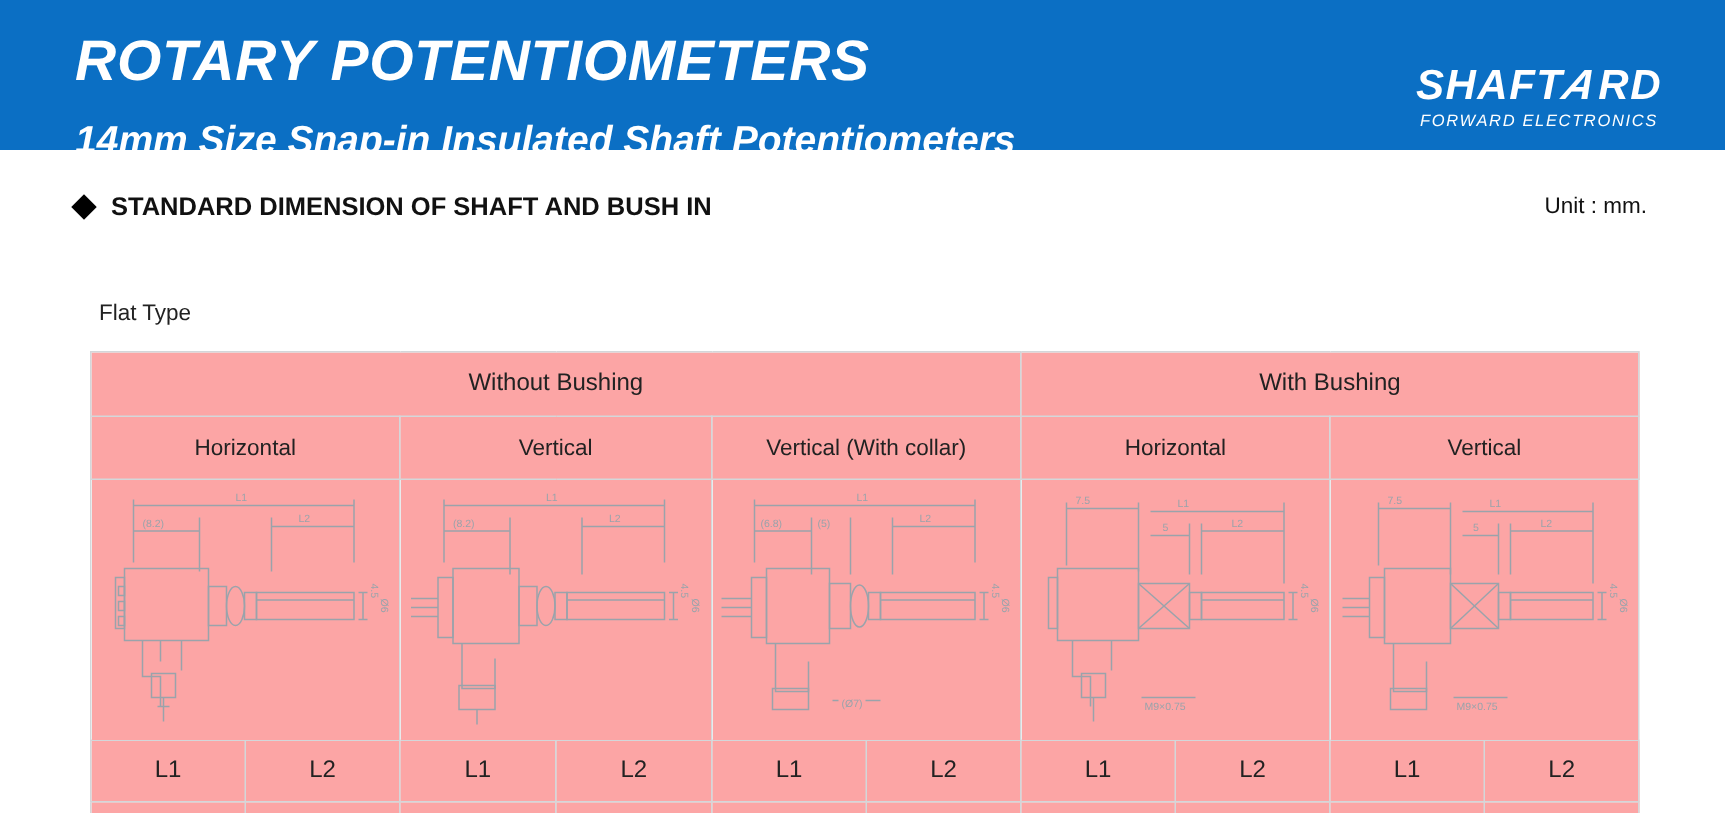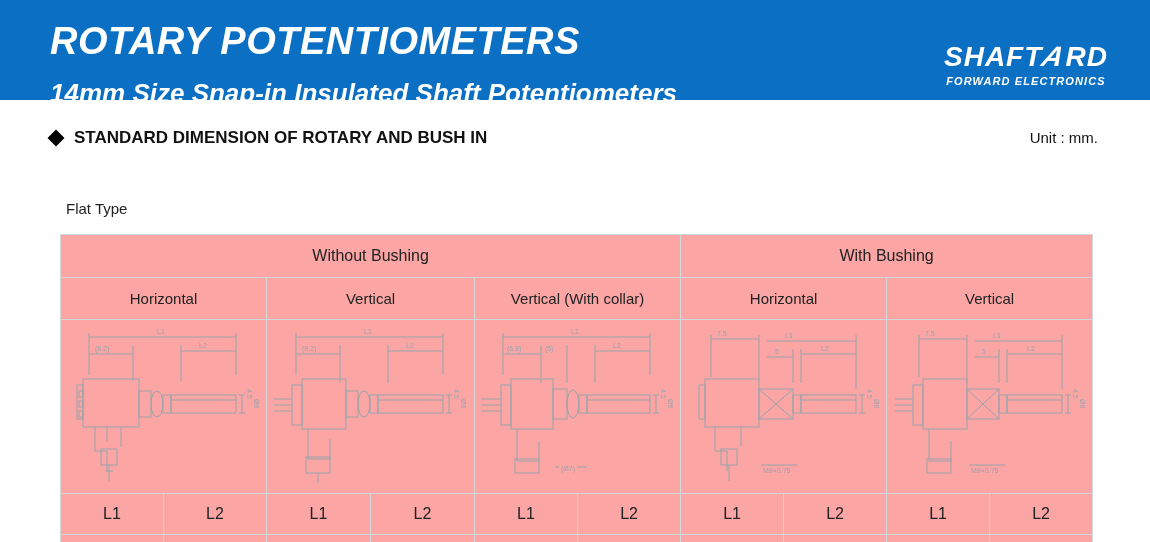--- a/index.html
+++ b/index.html
@@ -63,21 +63,21 @@
     position: relative;
     display: inline-block;
   }
   .logo-main .slash {
     display: inline-block;
     transform: skewX(-18deg);
     margin: 0 1px;
   }
   .logo-sub {
     font-size: 11px;
-    font-weight: bold;
+    font-weight: normal;
     font-style: italic;
     letter-spacing: 1.1px;
     margin-top: 3px;
     line-height: 13px;
   }
 
   
   .section-head {
     position: relative;
     margin-top: 28px;
@@ -181,21 +181,21 @@
     <div class="title-sub">14mm Size Snap-in Insulated Shaft Potentiometers</div>
   </div>
   <div class="logo">
     <div class="logo-main"><span>SHAFT</span><span class="slash">A</span><span>RD</span></div>
     <div class="logo-sub">FORWARD ELECTRONICS</div>
   </div>
 </div>
 
 <div class="section-head">
   <div class="diamond"></div>
-  <div class="section-title">STANDARD DIMENSION OF ROTARY AND BUSH IN</div>
+  <div class="section-title">STANDARD DIMENSION OF SHAFT AND BUSH IN</div>
   <div class="unit-label">Unit : mm.</div>
 </div>
 
 <div class="subsection-title">Flat Type</div>
 
 <div class="table-wrap">
   <table class="dim">
     <colgroup>
       <col style="width:103px">
         <col style="width:103px">

